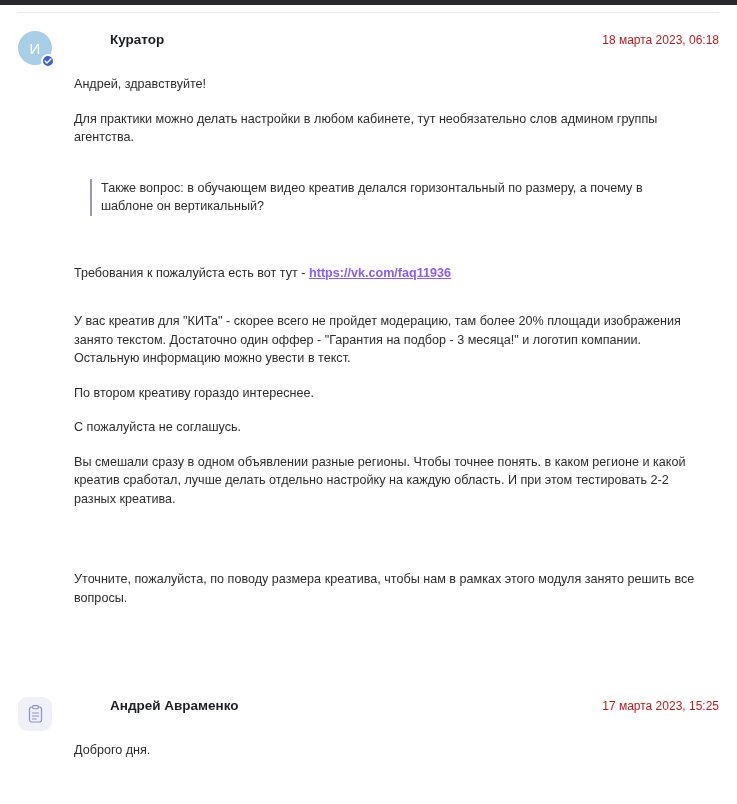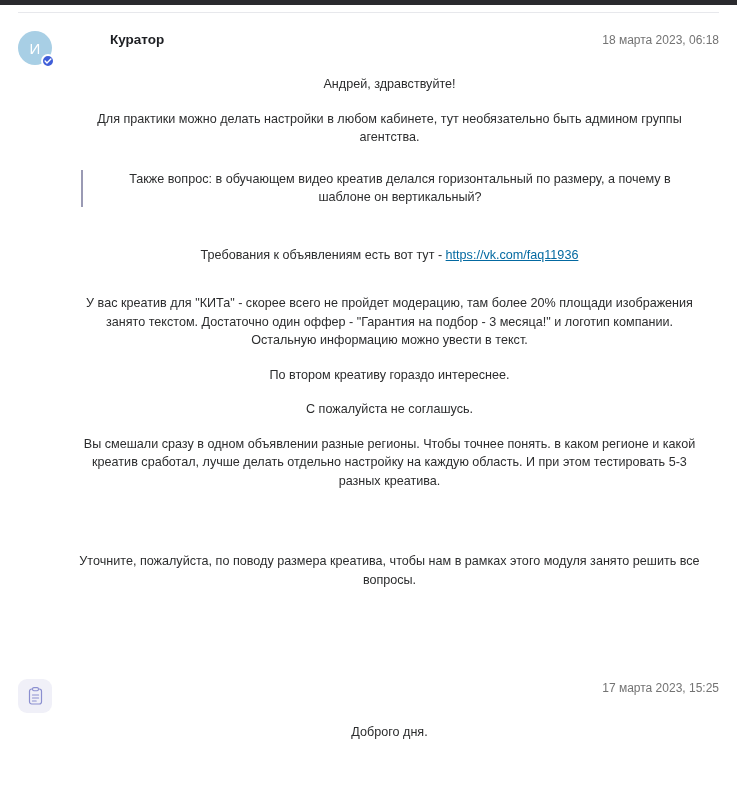--- a/index.html
+++ b/index.html
@@ -94,46 +94,46 @@
     color: #1d1f23;
     line-height: 18px;
     margin-top: 4px;
     padding-left: 36px;
   }
   .timestamp {
     position: absolute;
     right: 0;
     top: 6px;
     font-size: 12px;
-    color: #737373;
+    color: #b91c1c;
     white-space: nowrap;
   }
   .body {
     padding-left: 56px;
     padding-right: 14px;
   }
   p.para {
     font-size: 12.6px;
     line-height: 18.5px;
     color: #2c2d2e;
     margin: 0;
     padding: 0;
-    text-align: center;
   }
   .gap-sm { height: 16px; }
   .gap-lg { height: 30px; }
   .gap-xl { height: 46px; }
   .quote {
     border-left: 2px solid #9a9ab4;
-    padding-left: 19px;
-    margin: 7px;
+    padding-left: 9px;
+    margin: 16px;
   }
   a.inline-link {
-    color: #0369a1;
+    color: #8b5cf6;
     text-decoration: underline;
+    font-weight: bold;
   }
   .spacer-between { height: 86px; }
 </style>
 </head>
 <body>
 
 <div class="top-bar"></div>
 <div class="top-divider"></div>
 
 <div class="thread">
@@ -151,36 +151,36 @@
       <div class="head-right">
         <div class="author">Куратор</div>
       </div>
       <div class="timestamp">18 марта 2023, 06:18</div>
     </div>
 
     <div class="body">
       <div style="height:8px"></div>
       <p class="para">Андрей, здравствуйте!</p>
       <div class="gap-sm"></div>
-      <p class="para">Для практики можно делать настройки в любом кабинете, тут необязательно быть админом группы агентства.</p>
+      <p class="para">Для практики можно делать настройки в любом кабинете, тут необязательно слов админом группы агентства.</p>
       <div class="gap-sm"></div>
       <div class="quote">
         <p class="para">Также вопрос: в обучающем видео креатив делался горизонтальный по размеру, а почему в шаблоне он вертикальный?</p>
       </div>
       <div class="gap-sm"></div>
       <div class="gap-sm"></div>
-      <p class="para"><span>Требования к объявлениям есть вот тут - </span><a class="inline-link" href="#">https://vk.com/faq11936</a></p>
+      <p class="para"><span>Требования к пожалуйста есть вот тут - </span><a class="inline-link" href="#">https://vk.com/faq11936</a></p>
       <div class="gap-lg"></div>
       <p class="para">У вас креатив для "КИТа" - скорее всего не пройдет модерацию, там более 20% площади изображения занято текстом. Достаточно один оффер - "Гарантия на подбор - 3 месяца!" и логотип компании. Остальную информацию можно увести в текст.</p>
       <div class="gap-sm"></div>
       <p class="para">По втором креативу гораздо интереснее.</p>
       <div class="gap-sm"></div>
       <p class="para">С пожалуйста не соглашусь.</p>
       <div class="gap-sm"></div>
-      <p class="para">Вы смешали сразу в одном объявлении разные регионы. Чтобы точнее понять. в каком регионе и какой креатив сработал, лучше делать отдельно настройку на каждую область. И при этом тестировать 5-3 разных креатива.</p>
+      <p class="para">Вы смешали сразу в одном объявлении разные регионы. Чтобы точнее понять. в каком регионе и какой креатив сработал, лучше делать отдельно настройку на каждую область. И при этом тестировать 2-2 разных креатива.</p>
       <div class="gap-sm"></div>
       <div class="gap-xl"></div>
       <p class="para">Уточните, пожалуйста, по поводу размера креатива, чтобы нам в рамках этого модуля занято решить все вопросы.</p>
     </div>
   </div>
 
   <div class="spacer-between"></div>
 
   <div class="message">
     <div class="msg-head">
@@ -188,20 +188,23 @@
         <div class="avatar-doc">
           <svg width="17" height="19" viewBox="0 0 17 19" aria-hidden="true">
             <rect x="2.5" y="2" width="12" height="15" rx="2.2" fill="none" stroke="#8b8fd0" stroke-width="1.2"></rect>
             <rect x="5.6" y="0.6" width="5.8" height="3.2" rx="1.2" fill="#f0f0f8" stroke="#8b8fd0" stroke-width="1.1"></rect>
             <line x1="5.4" y1="8" x2="11.6" y2="8" stroke="#8b8fd0" stroke-width="1.1" stroke-linecap="round"></line>
             <line x1="5.4" y1="11" x2="11.6" y2="11" stroke="#8b8fd0" stroke-width="1.1" stroke-linecap="round"></line>
             <line x1="5.4" y1="14" x2="9.2" y2="14" stroke="#8b8fd0" stroke-width="1.1" stroke-linecap="round"></line>
           </svg>
         </div>
       </div>
+      <div class="head-right">
+        <div class="author">Андрей Авраменко</div>
+      </div>
       <div class="timestamp">17 марта 2023, 15:25</div>
     </div>
 
     <div class="body">
       <div style="height:8px"></div>
       <p class="para">Доброго дня.</p>
 
     </div>
 
   </div>

